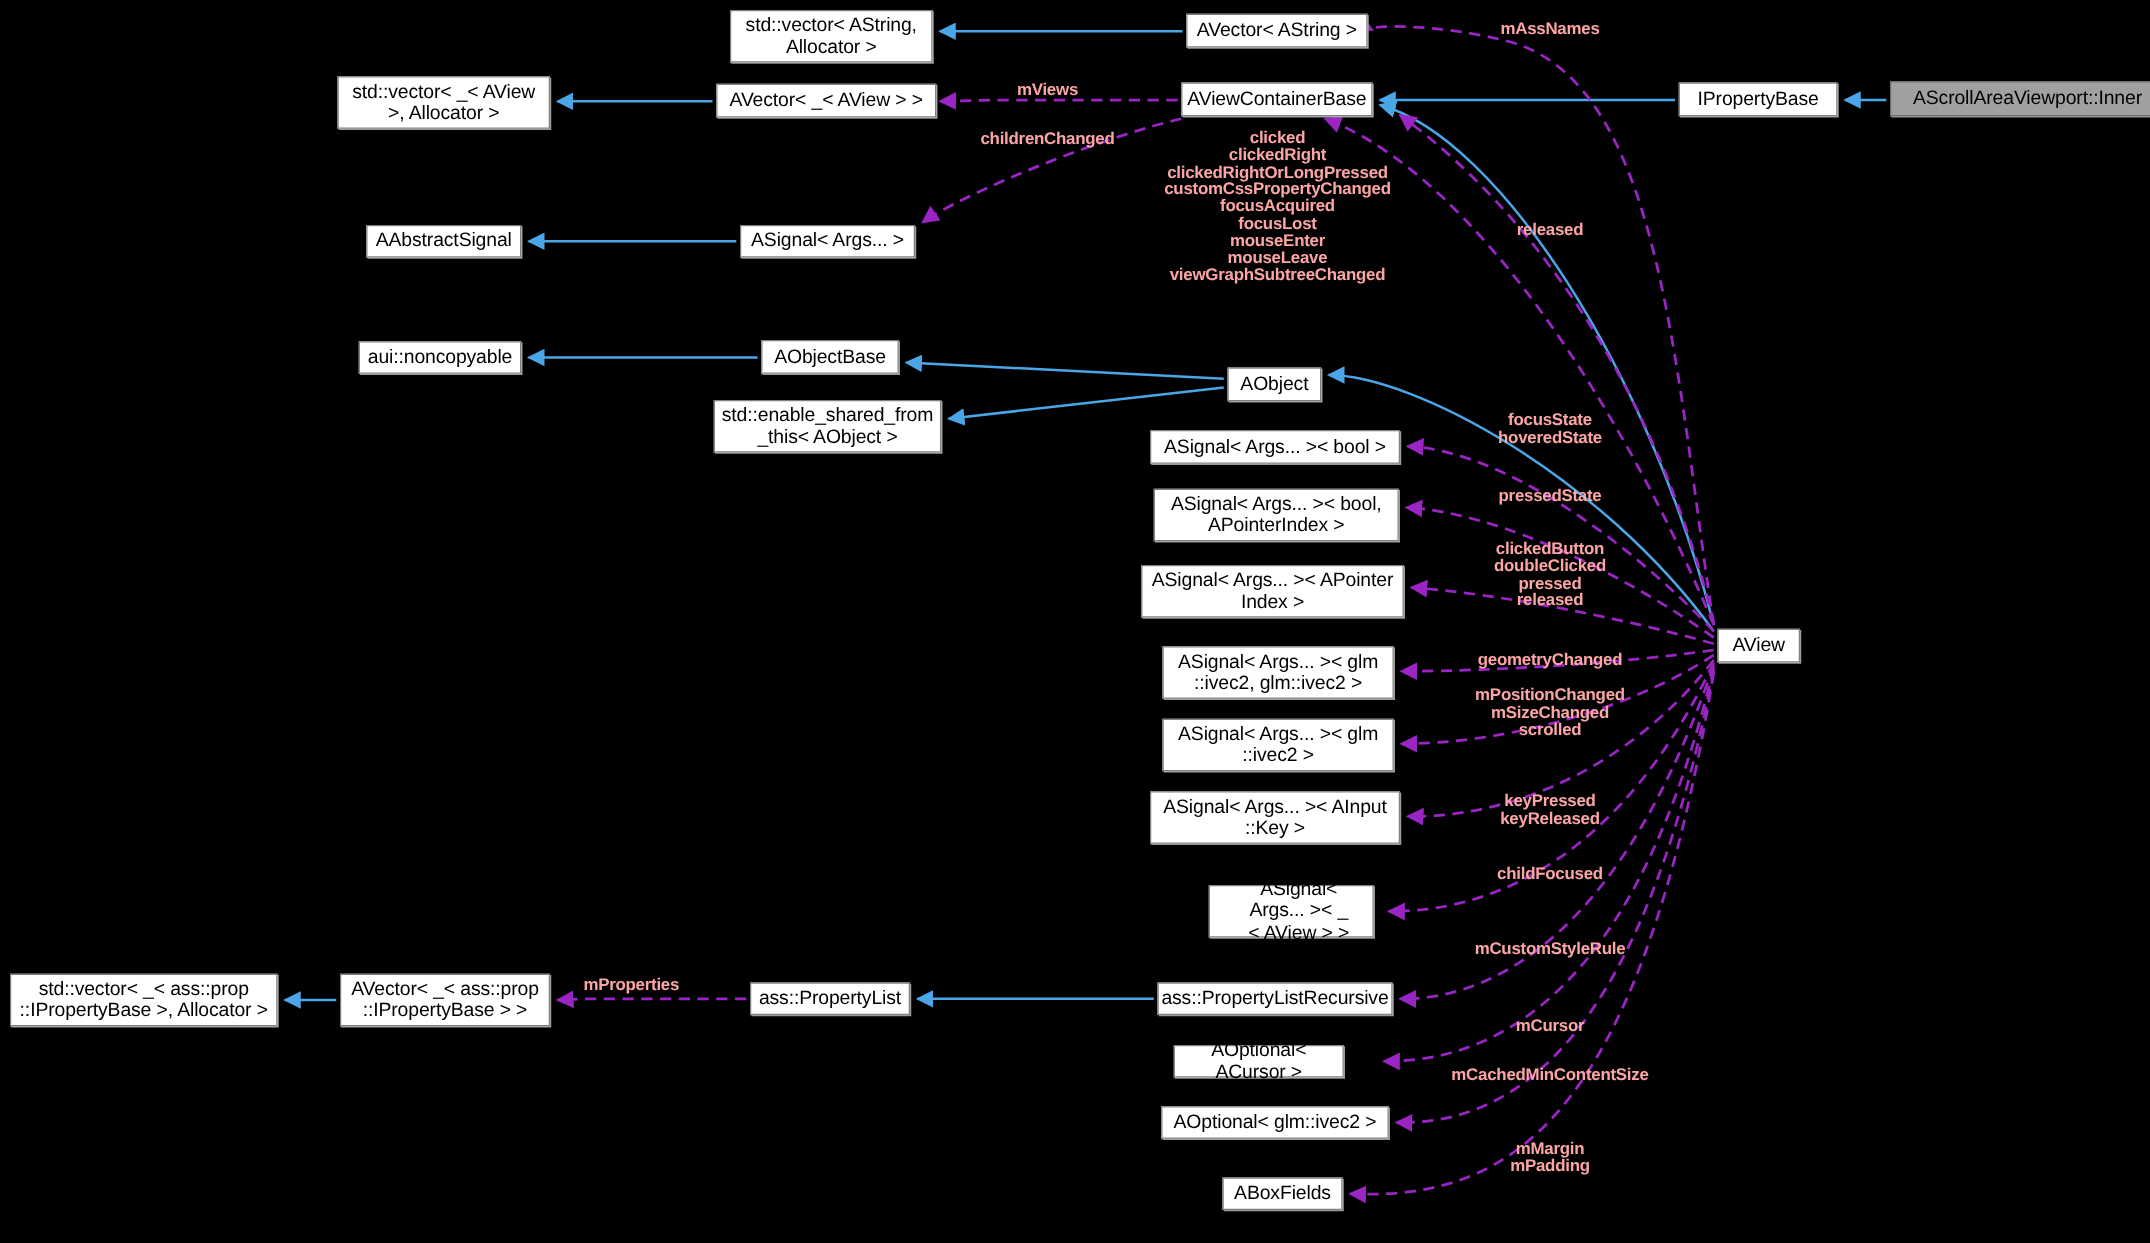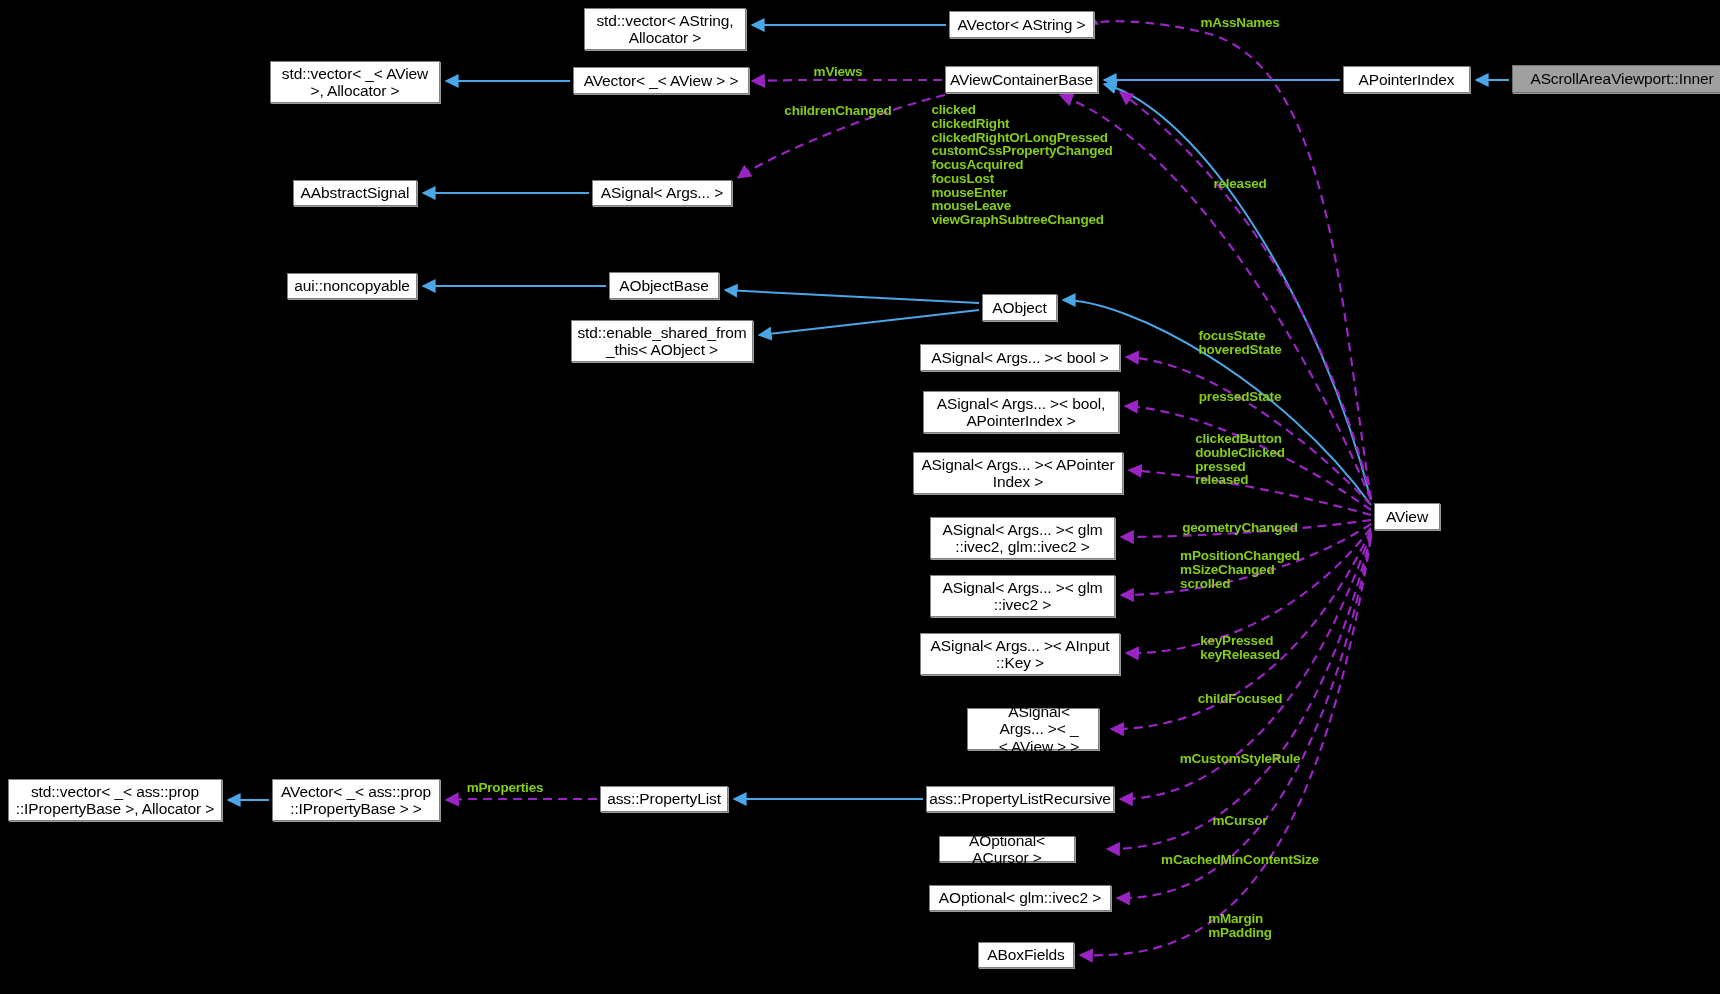--- a/index.html
+++ b/index.html
@@ -42,25 +42,25 @@
     box-shadow: 1px 1px 0 0 #9a9a9a;
     padding: 0 5px;
   }
   .node.current {
     background: #a0a0a0;
     color: #000000;
     border: 1px solid #707070;
   }
   .edge-label {
     position: absolute;
-    color: #84cc16;
+    color: #fca5a5;
     font-size: 13.5px;
     font-weight: bold;
     line-height: 1.02;
-    text-align: left;
+    text-align: center;
     white-space: pre-line;
     letter-spacing: -0.2px;
     transform: translateX(-50%);
   }
 </style>
 </head>
 <body>
 
 <div id="canvas">
   <svg class="edges" viewBox="0 0 1720 994">
@@ -107,21 +107,21 @@
       </g>
   </svg>
   <div id="nodes-layer">
       <div class="node" style="left: 584px; top: 8px; width: 162px; height: 42px;">std::vector&lt; AString,
 Allocator &gt;</div>
       <div class="node" style="left: 949px; top: 11px; width: 145px; height: 27px;">AVector&lt; AString &gt;</div>
       <div class="node" style="left: 270px; top: 61px; width: 170px; height: 42px;">std::vector&lt; _&lt; AView
 &gt;, Allocator &gt;</div>
       <div class="node" style="left: 573px; top: 67px; width: 176px; height: 27px;">AVector&lt; _&lt; AView &gt; &gt;</div>
       <div class="node" style="left: 945px; top: 66px; width: 153px; height: 27px;">AViewContainerBase</div>
-      <div class="node" style="left: 1343px; top: 66px; width: 127px; height: 27px;">APointerIndex</div>
+      <div class="node" style="left: 1343px; top: 66px; width: 127px; height: 27px;">IPropertyBase</div>
       <div class="node current" style="left: 1512px; top: 65px; width: 220px; height: 28px;">AScrollAreaViewport::Inner</div>
       <div class="node" style="left: 293px; top: 180px; width: 124px; height: 26px;">AAbstractSignal</div>
       <div class="node" style="left: 592px; top: 180px; width: 140px; height: 26px;">ASignal&lt; Args... &gt;</div>
       <div class="node" style="left: 287px; top: 273px; width: 130px; height: 26px;">aui::noncopyable</div>
       <div class="node" style="left: 609px; top: 272px; width: 110px; height: 27px;">AObjectBase</div>
       <div class="node" style="left: 571px; top: 320px; width: 182px; height: 42px;">std::enable_shared_from
 _this&lt; AObject &gt;</div>
       <div class="node" style="left: 982px; top: 294px; width: 75px; height: 27px;">AObject</div>
       <div class="node" style="left: 920px; top: 344px; width: 200px; height: 27px;">ASignal&lt; Args... &gt;&lt; bool &gt;</div>
       <div class="node" style="left: 923px; top: 391px; width: 196px; height: 42px;">ASignal&lt; Args... &gt;&lt; bool,

